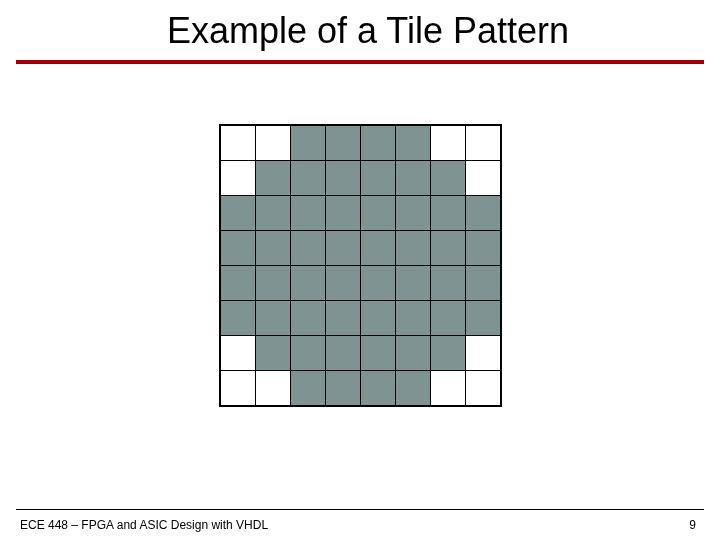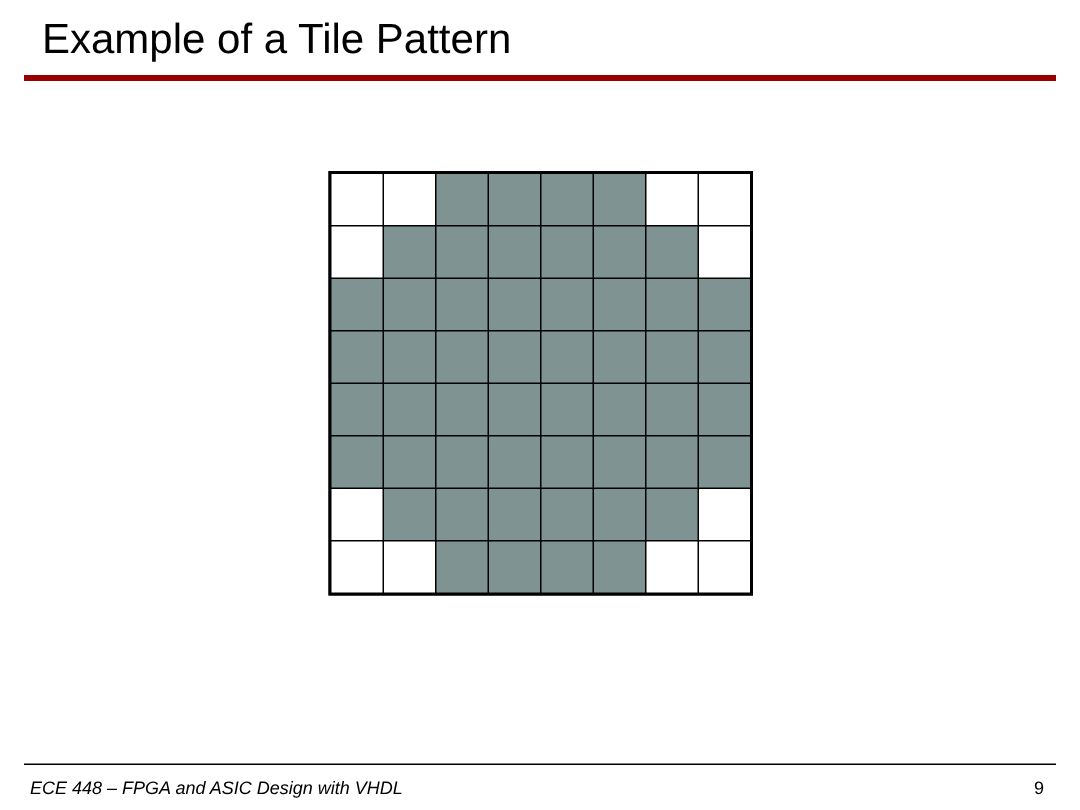--- a/index.html
+++ b/index.html
@@ -5,24 +5,25 @@
   * { margin: 0; padding: 0; box-sizing: border-box; }
   body {
     width: 720px;
     height: 540px;
     background: #ffffff;
     font-family: Arial, Helvetica, sans-serif;
     position: relative;
     overflow: hidden;
   }
   .title {
-    font-size: 28px;
+    font-size: 36px;
     color: #000;
     padding: 10px 12px 8px 28px;
     font-weight: normal;
+    text-align: center;
   }
   .title-underline {
     height: 4px;
     background: #990000;
     margin: 0 16px 0 16px;
   }
   .content {
     display: flex;
     justify-content: center;
     align-items: flex-start;
@@ -48,21 +49,20 @@
     right: 16px;
     bottom: 30px;
     height: 1px;
     background: #000;
   }
   .footer-text {
     position: absolute;
     left: 20px;
     bottom: 8px;
     font-size: 12px;
-    font-style: italic;
     color: #000;
   }
   .page-num {
     position: absolute;
     right: 24px;
     bottom: 8px;
     font-size: 12px;
     color: #000;
   }
 </style>

